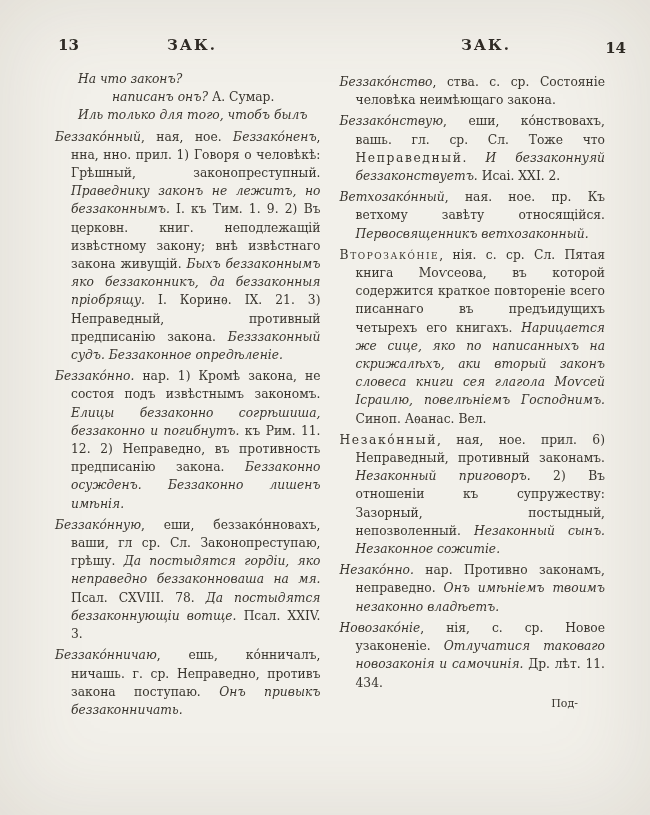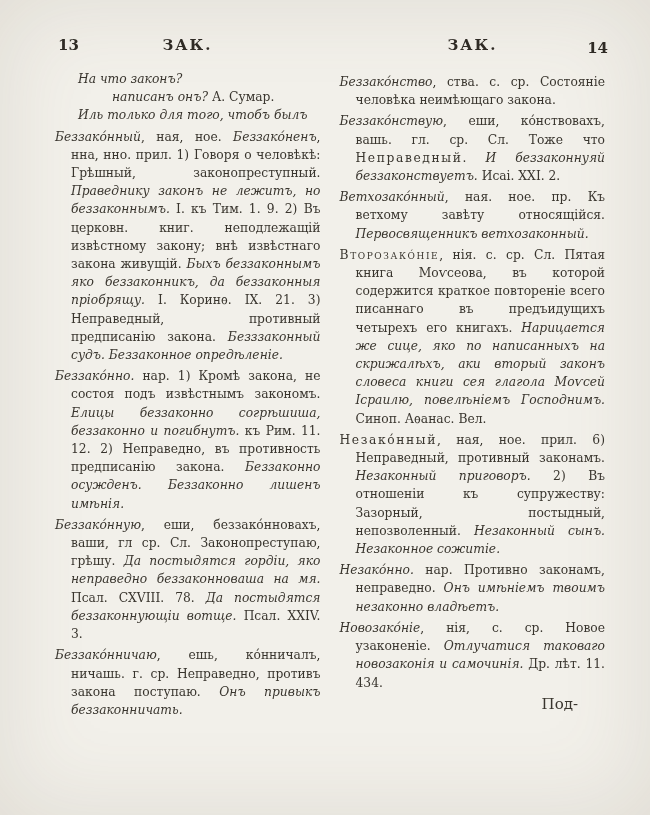--- a/index.html
+++ b/index.html
@@ -12,21 +12,21 @@
   }
   .page {
     position: relative;
     width: 650px; height: 815px;
     box-shadow: inset 0 0 90px rgba(110, 100, 80, 0.14);
     box-sizing: border-box;
   }
   
   .header {
     display: flex;
-    padding: 36px 42px 0 52px;
+    padding: 36px 24px 0 52px;
     gap: 14px;
   }
   .header-half {
     position: relative;
     flex: 1;
     text-align: center;
     font-size: 15px;
     letter-spacing: 2px;
     font-weight: bold;
     color: #2f2b25;
@@ -63,21 +63,21 @@
     text-align: left;
   }
   .seg.it { font-style: italic; }
   .seg.ro { font-style: normal; }
   .seg.sc { font-style: normal; font-variant: small-caps; letter-spacing: 1.6px; }
   .seg.sp { font-style: normal; letter-spacing: 1.6px; }
   .catchword-line {
     margin: 0;
     text-align: right;
     padding-right: 30px;
-    font-size: 15px;
+    font-size: 11px;
     line-height: 18.2px;
   }
 </style>
 </head>
 <body>
 
 <div class="page">
 
   <div class="header">
     <div class="header-half">

